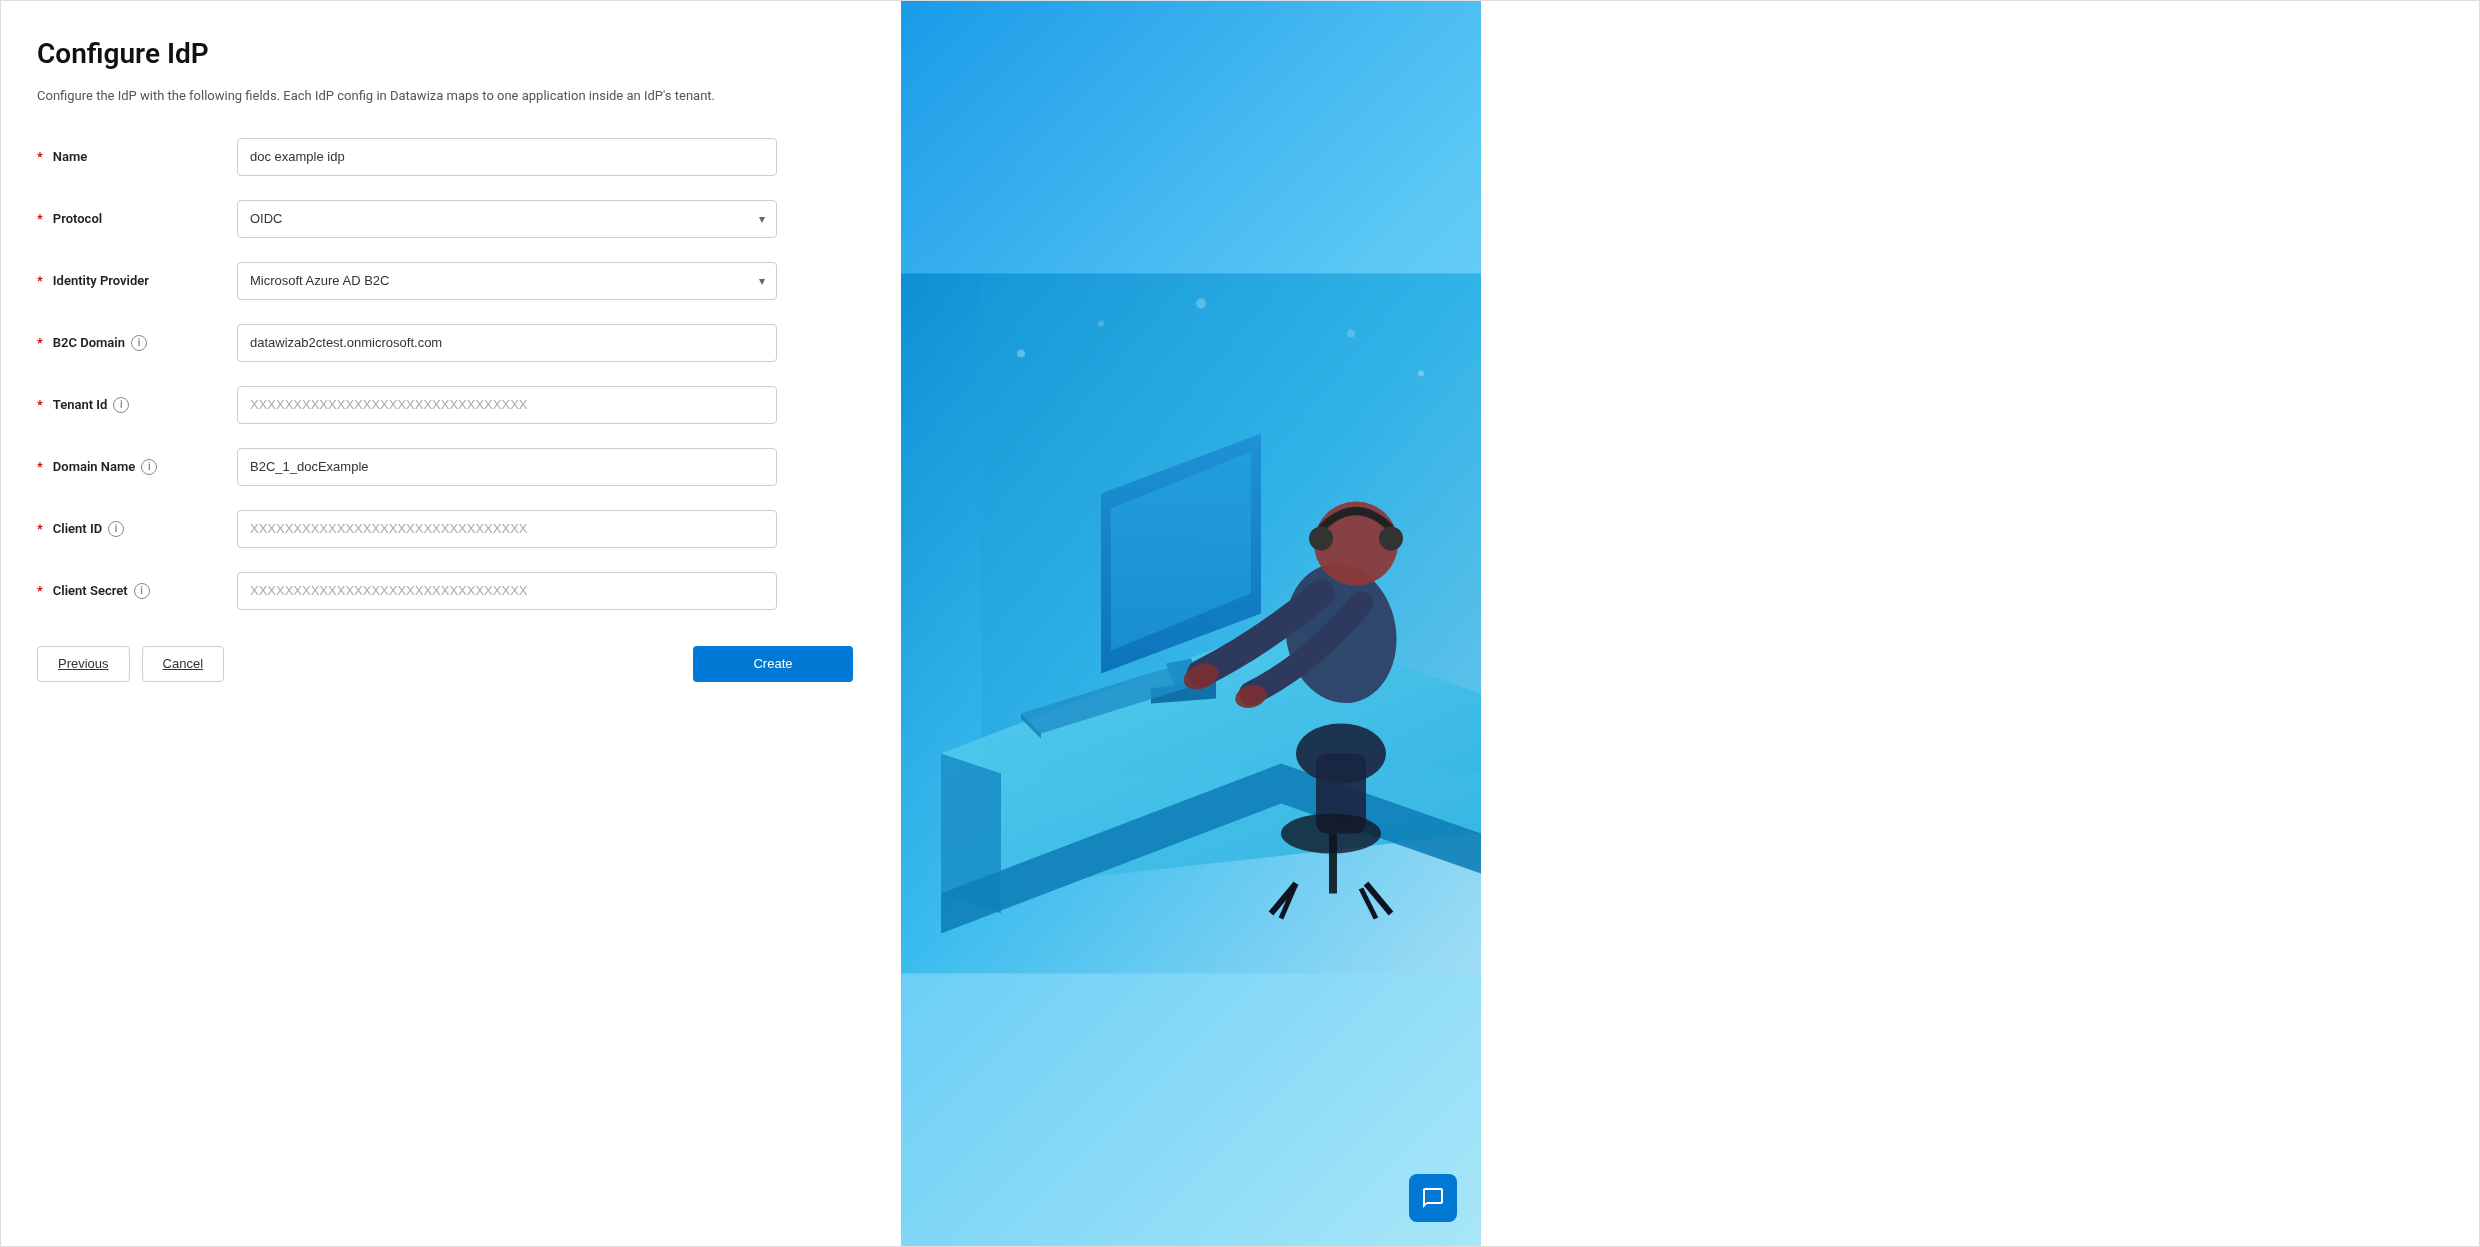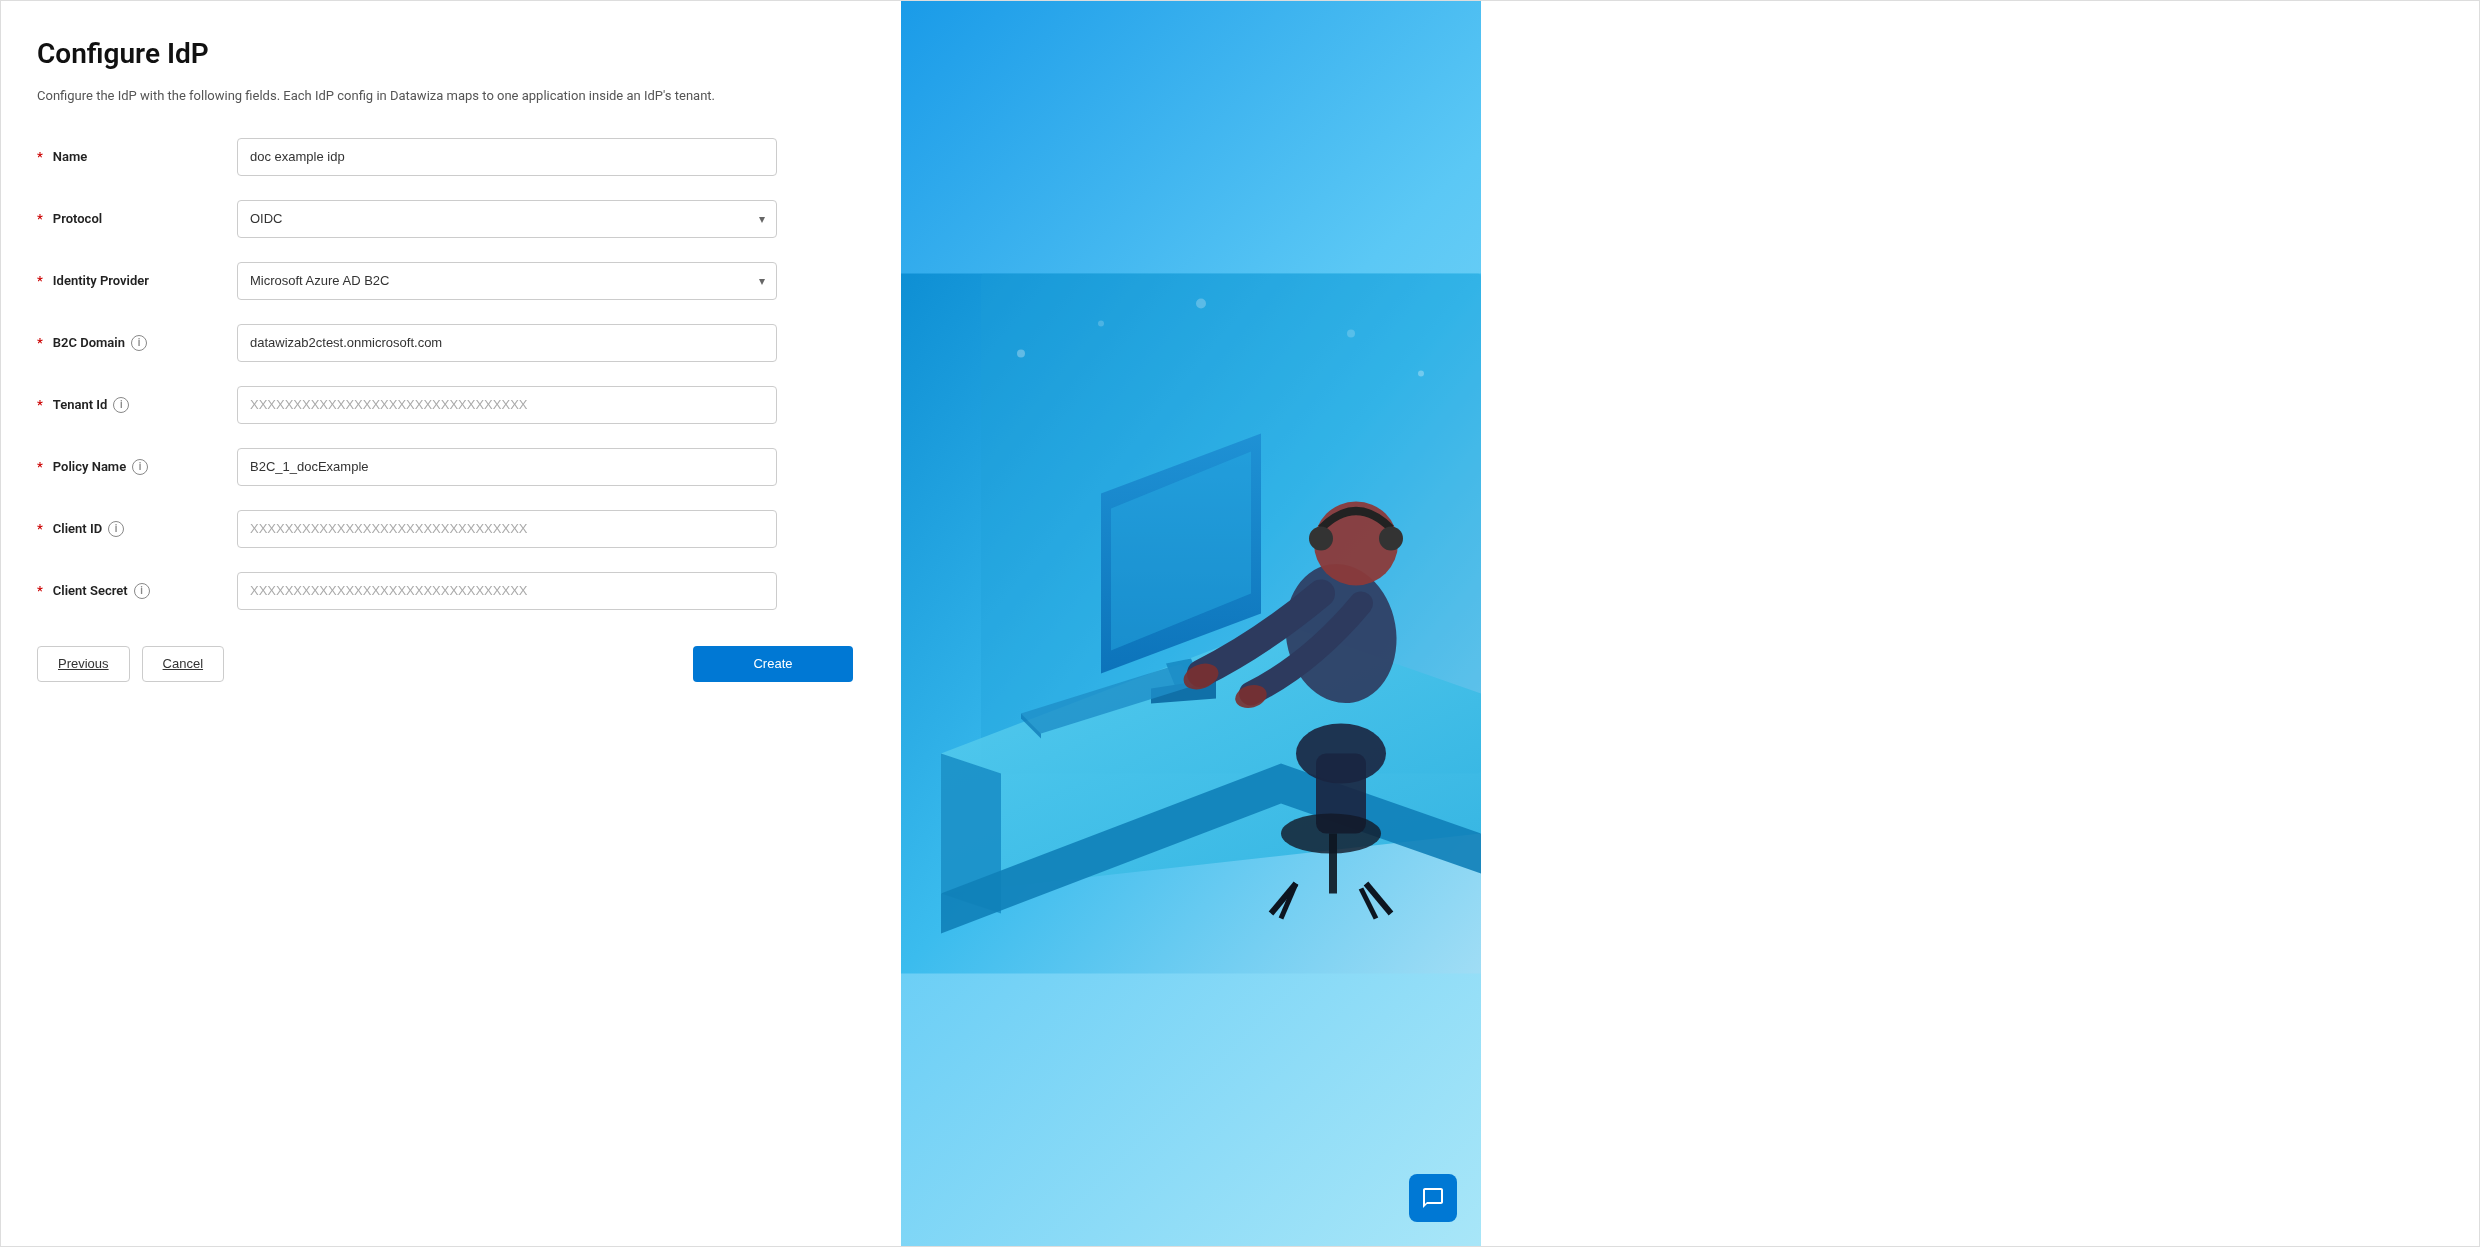--- a/index.html
+++ b/index.html
@@ -235,21 +235,21 @@
         <span class="required-star">*</span>
         <span>Tenant Id</span>
         <span class="info-icon" title="Information about Tenant Id">i</span>
       </label>
       <input class="form-input" type="text" placeholder="XXXXXXXXXXXXXXXXXXXXXXXXXXXXXXXX" style="">
     </div>
 
     <div class="form-row">
       <label class="form-label">
         <span class="required-star">*</span>
-        <span>Policy Name</span>
+        <span>Domain Name</span>
         <span class="info-icon" title="Information about Policy Name">i</span>
       </label>
       <input class="form-input" type="text" placeholder="B2C_1_docExample" value="B2C_1_docExample" style="">
     </div>
 
     <div class="form-row">
       <label class="form-label">
         <span class="required-star">*</span>
         <span>Client ID</span>
         <span class="info-icon" title="Information about Client ID">i</span>

